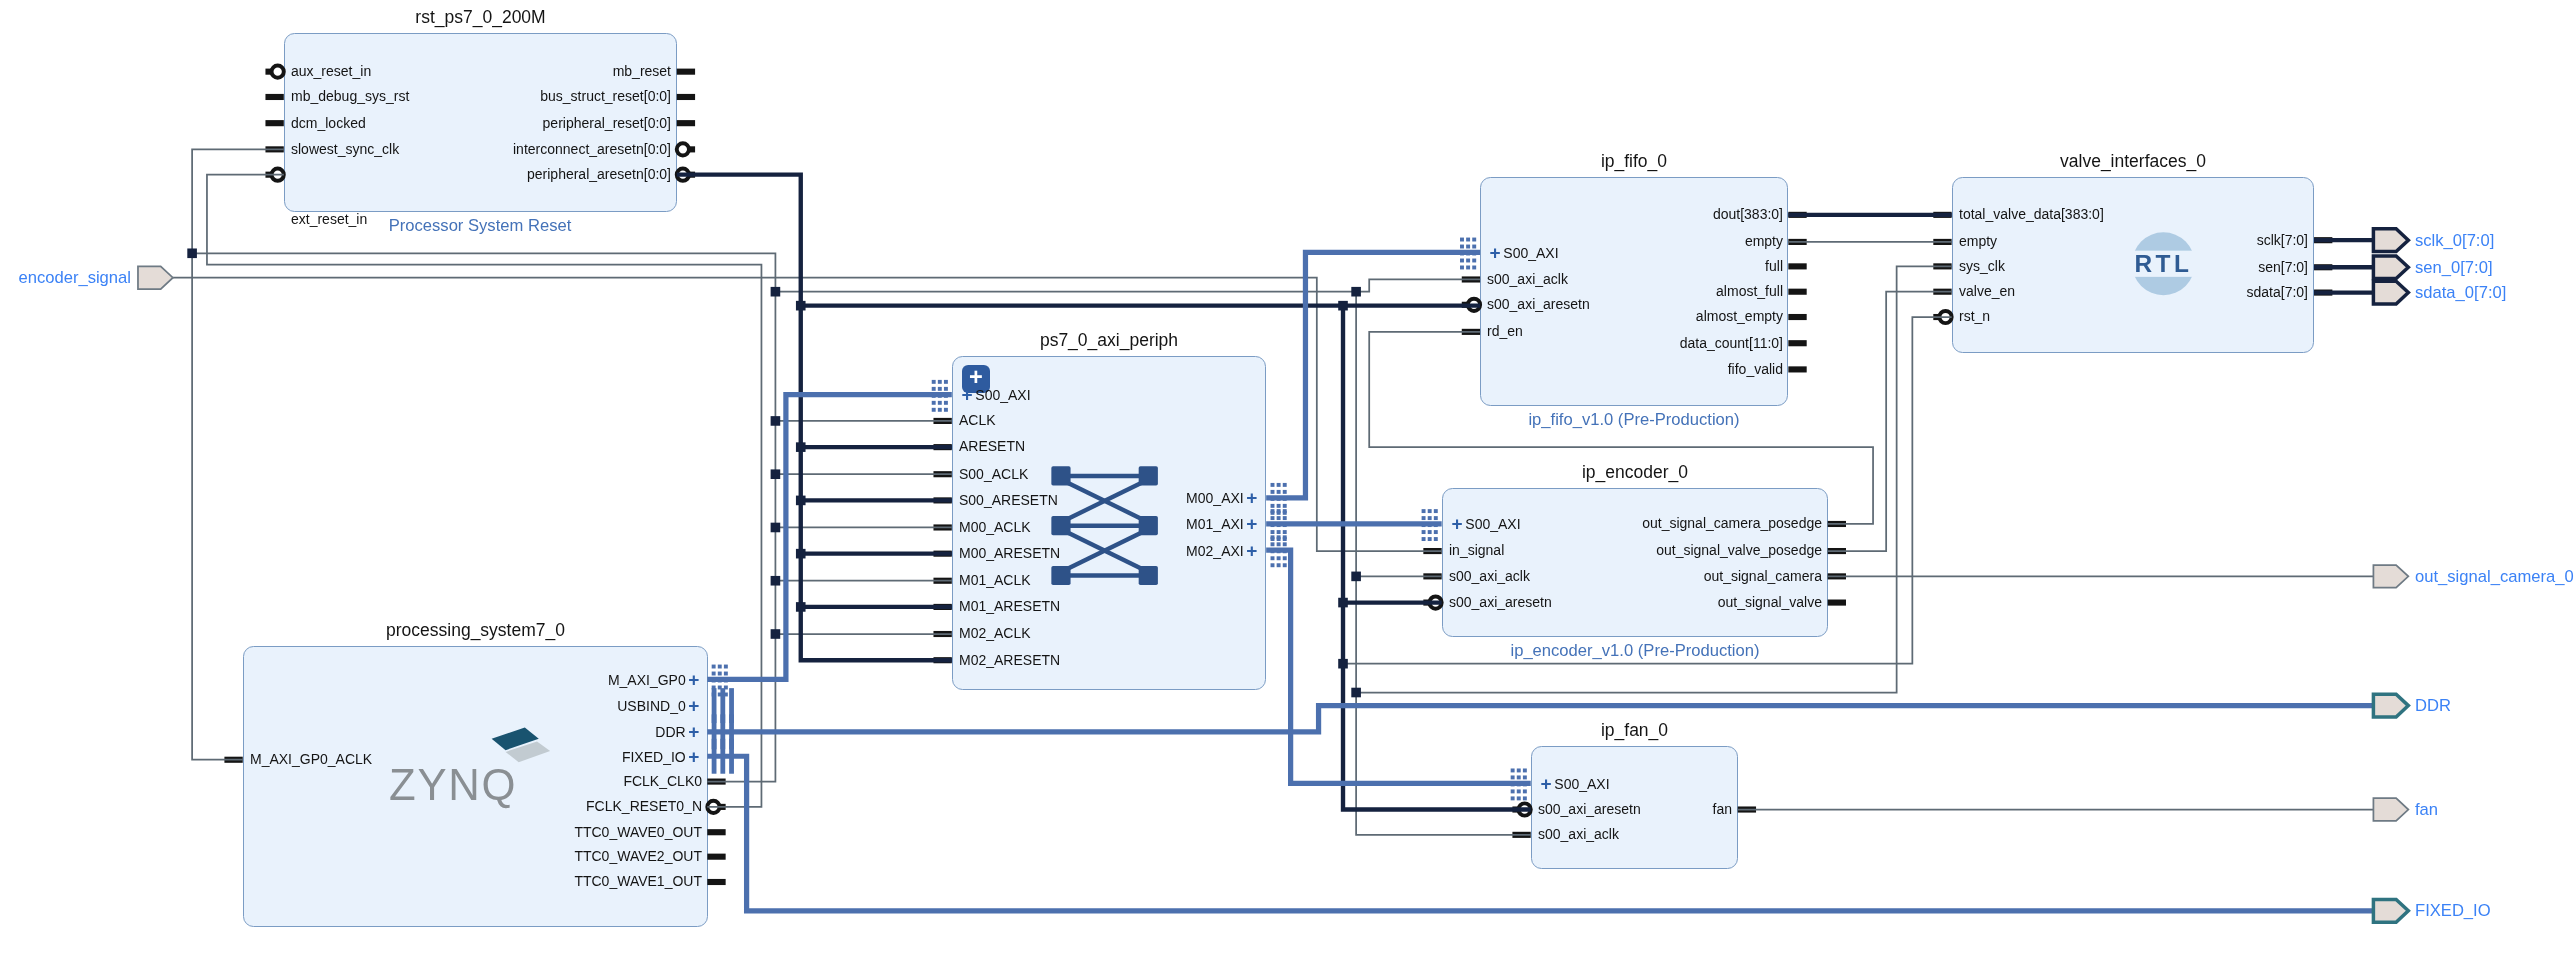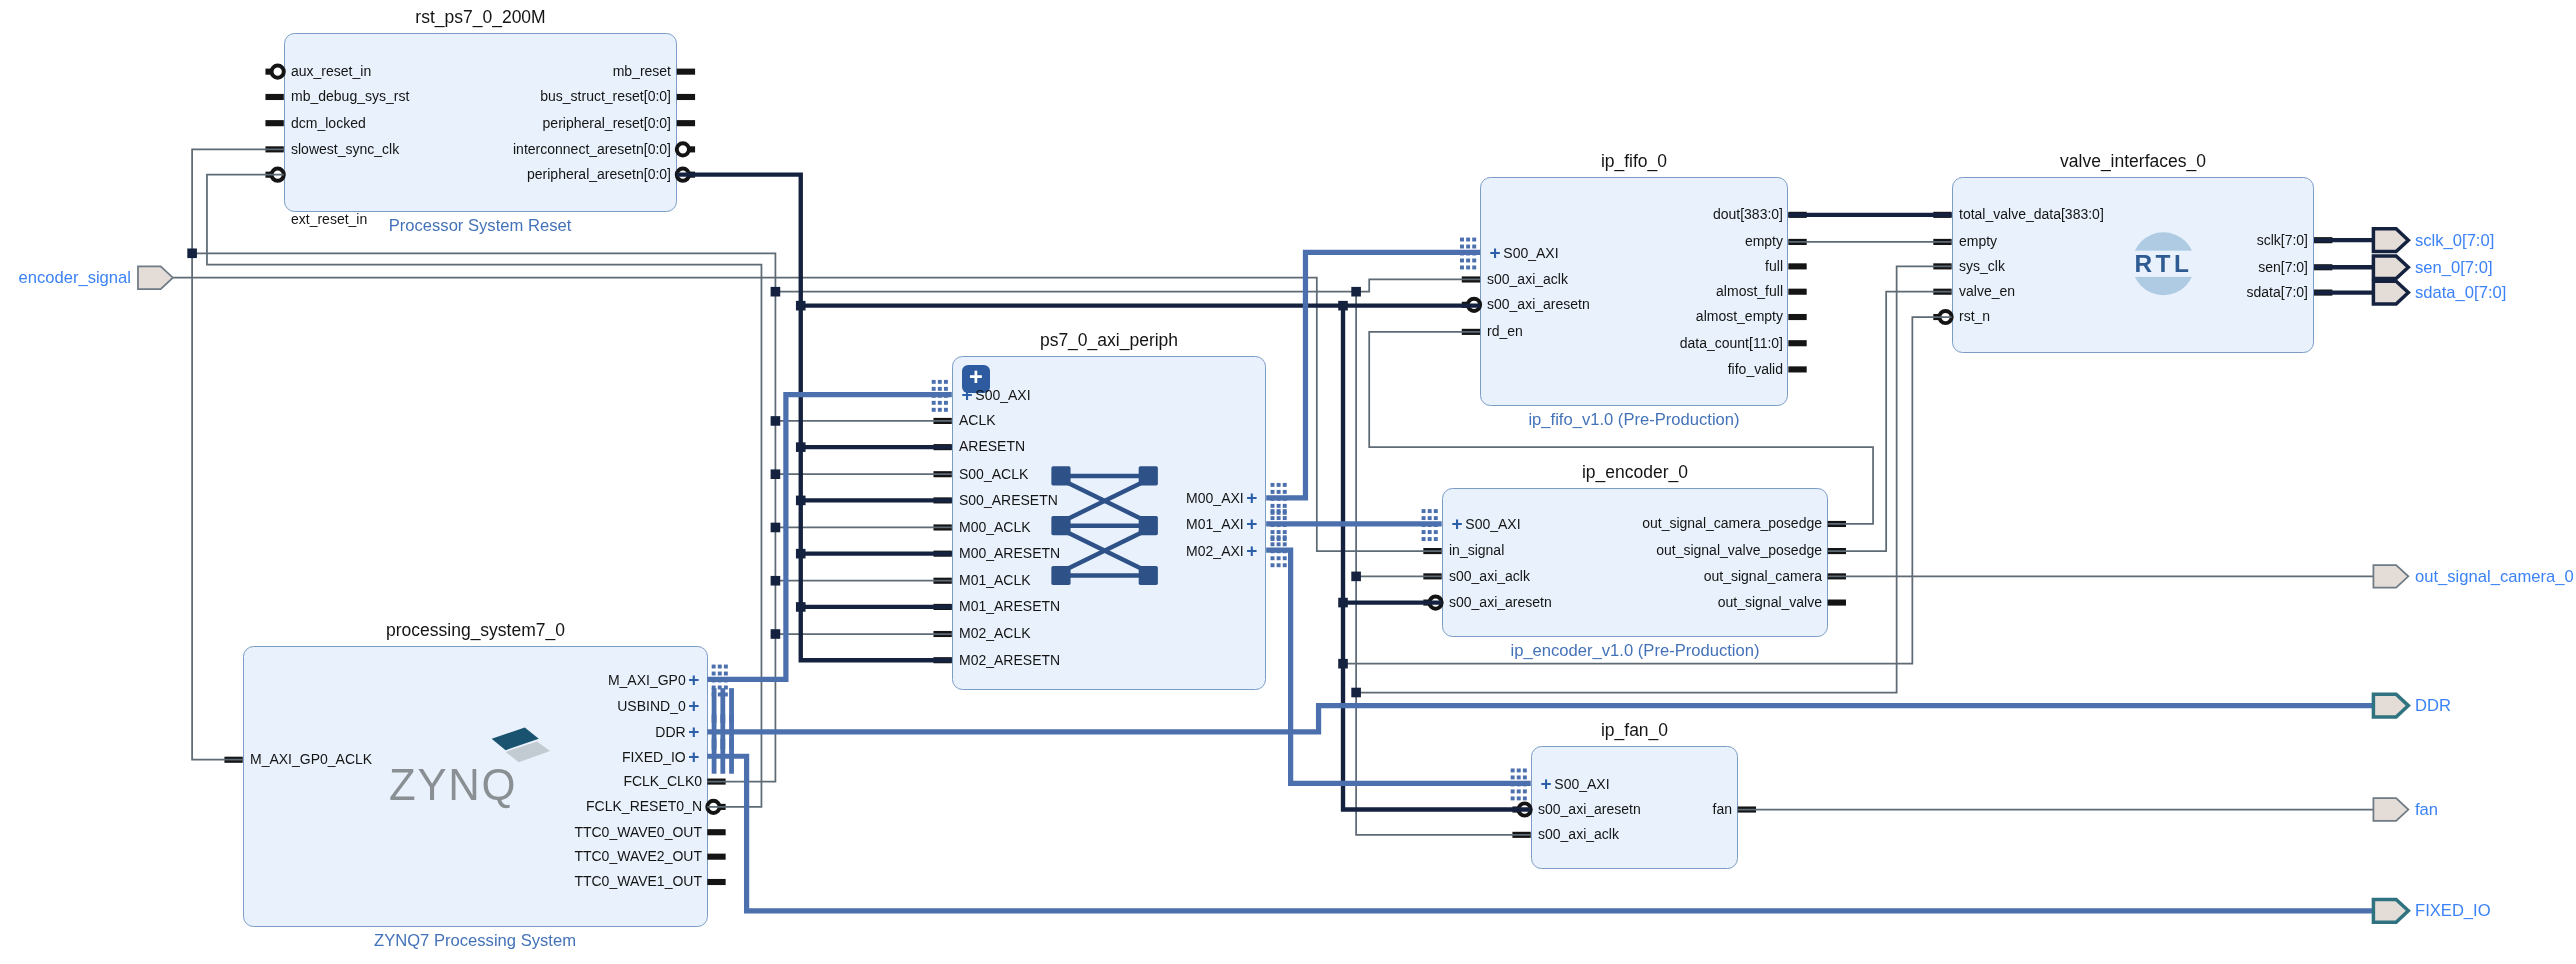--- a/index.html
+++ b/index.html
@@ -313,21 +313,20 @@
     <div class="pin" style="left: 291px; top: 114px;"><span>dcm_locked</span></div>
     <div class="pin" style="left: 291px; top: 140px;"><span>slowest_sync_clk</span></div>
     <div class="pin" style="left: 291px; top: 165px; margin-top: 45px;"><span>ext_reset_in</span></div>
     <div class="pin r" style="left: 392px; top: 62px; width: 279px;"><span>mb_reset</span></div>
     <div class="pin r" style="left: 392px; top: 87px; width: 279px;"><span>bus_struct_reset[0:0]</span></div>
     <div class="pin r" style="left: 392px; top: 114px; width: 279px;"><span>peripheral_reset[0:0]</span></div>
     <div class="pin r" style="left: 392px; top: 140px; width: 279px;"><span>interconnect_aresetn[0:0]</span></div>
     <div class="pin r" style="left: 392px; top: 165px; width: 279px;"><span>peripheral_aresetn[0:0]</span></div>
     <div class="block" style="left: 243px; top: 646px; width: 465px; height: 281px;"></div>
     <div class="btitle" style="left: 243px; top: 620px; width: 465px;">processing_system7_0</div>
-    <div class="btype" style="left: 213px; top: 931px; width: 524px;">ZYNQ7 Processing System</div>
     <div class="pin" style="left: 250px; top: 750px;"><span>M_AXI_GP0_ACLK</span></div>
     <div class="pin r" style="left: 423px; top: 670px; width: 279px;"><span>M_AXI_GP0</span><span class="plus">+</span></div>
     <div class="pin r" style="left: 423px; top: 696px; width: 279px;"><span>USBIND_0</span><span class="plus">+</span></div>
     <div class="pin r" style="left: 423px; top: 722px; width: 279px;"><span>DDR</span><span class="plus">+</span></div>
     <div class="pin r" style="left: 423px; top: 747px; width: 279px;"><span>FIXED_IO</span><span class="plus">+</span></div>
     <div class="pin r" style="left: 423px; top: 772px; width: 279px;"><span>FCLK_CLK0</span></div>
     <div class="pin r" style="left: 423px; top: 797px; width: 279px;"><span>FCLK_RESET0_N</span></div>
     <div class="pin r" style="left: 423px; top: 823px; width: 279px;"><span>TTC0_WAVE0_OUT</span></div>
     <div class="pin r" style="left: 423px; top: 847px; width: 279px;"><span>TTC0_WAVE2_OUT</span></div>
     <div class="pin r" style="left: 423px; top: 872px; width: 279px;"><span>TTC0_WAVE1_OUT</span></div>

